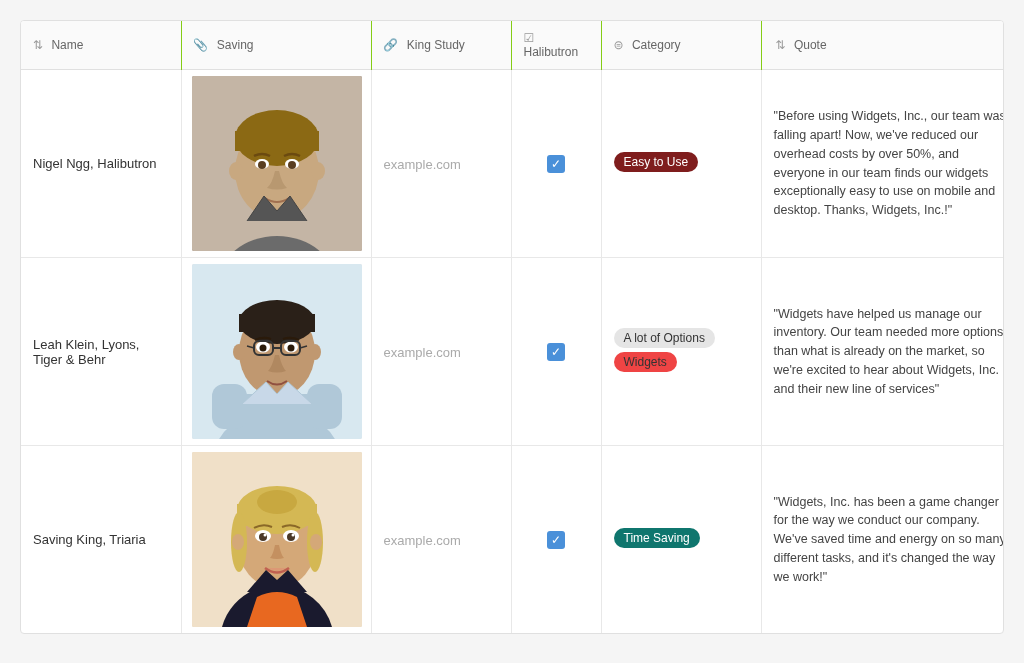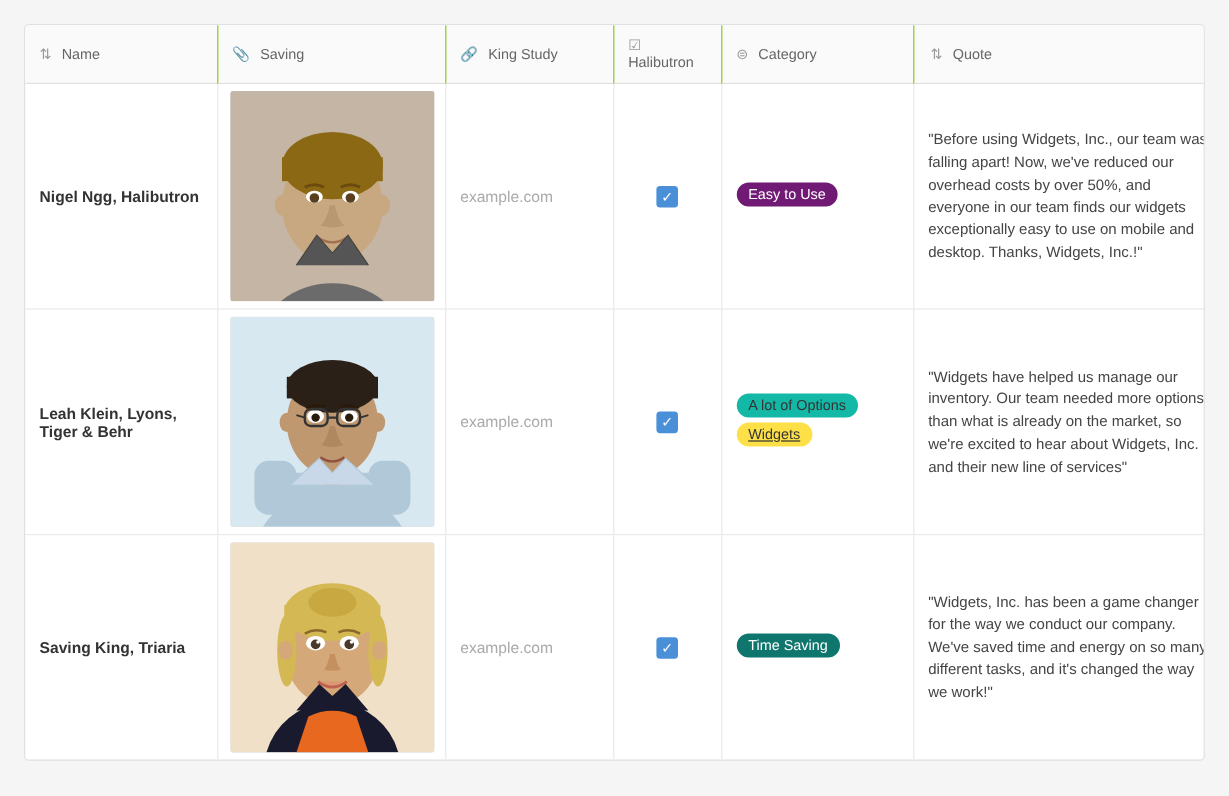--- a/index.html
+++ b/index.html
@@ -47,21 +47,21 @@
     tr:last-child td { border-bottom: none; }
     .col-name { width: 160px; }
     .col-image { width: 190px; }
     .col-casestudy { width: 140px; }
     .col-finalized { width: 90px; }
     .col-category { width: 160px; }
     .col-quote { width: 264px; }
     td.name-cell {
       font-size: 13px;
       color: #333;
-      font-weight: 700;
+      font-weight: 400;
     }
     .image-cell {
       padding: 6px 10px;
     }
     .image-placeholder {
       width: 170px;
       height: 175px;
       background: #ddd;
       border-radius: 2px;
       display: flex;
@@ -94,23 +94,23 @@
     }
     .badge {
       display: inline-block;
       padding: 3px 10px;
       border-radius: 12px;
       font-size: 12px;
       font-weight: 500;
       margin-bottom: 4px;
     }
     .badge-pink { background: #0f766e; color: #fff; }
-    .badge-blue { background: #14b8a6; color: #333; }
-    .badge-cyan { background: #fde047; color: #333; text-decoration: underline; }
-    .badge-purple { background: #701a75; color: #fff; }
+    .badge-blue { background: #e5e5e5; color: #333; }
+    .badge-cyan { background: #ef4444; color: #333; }
+    .badge-purple { background: #7f1d1d; color: #fff; }
     .quote-cell {
       font-size: 12.5px;
       color: #444;
       line-height: 1.5;
     }
     .header-icon {
       display: inline-block;
       margin-right: 5px;
       color: #999;
     }

